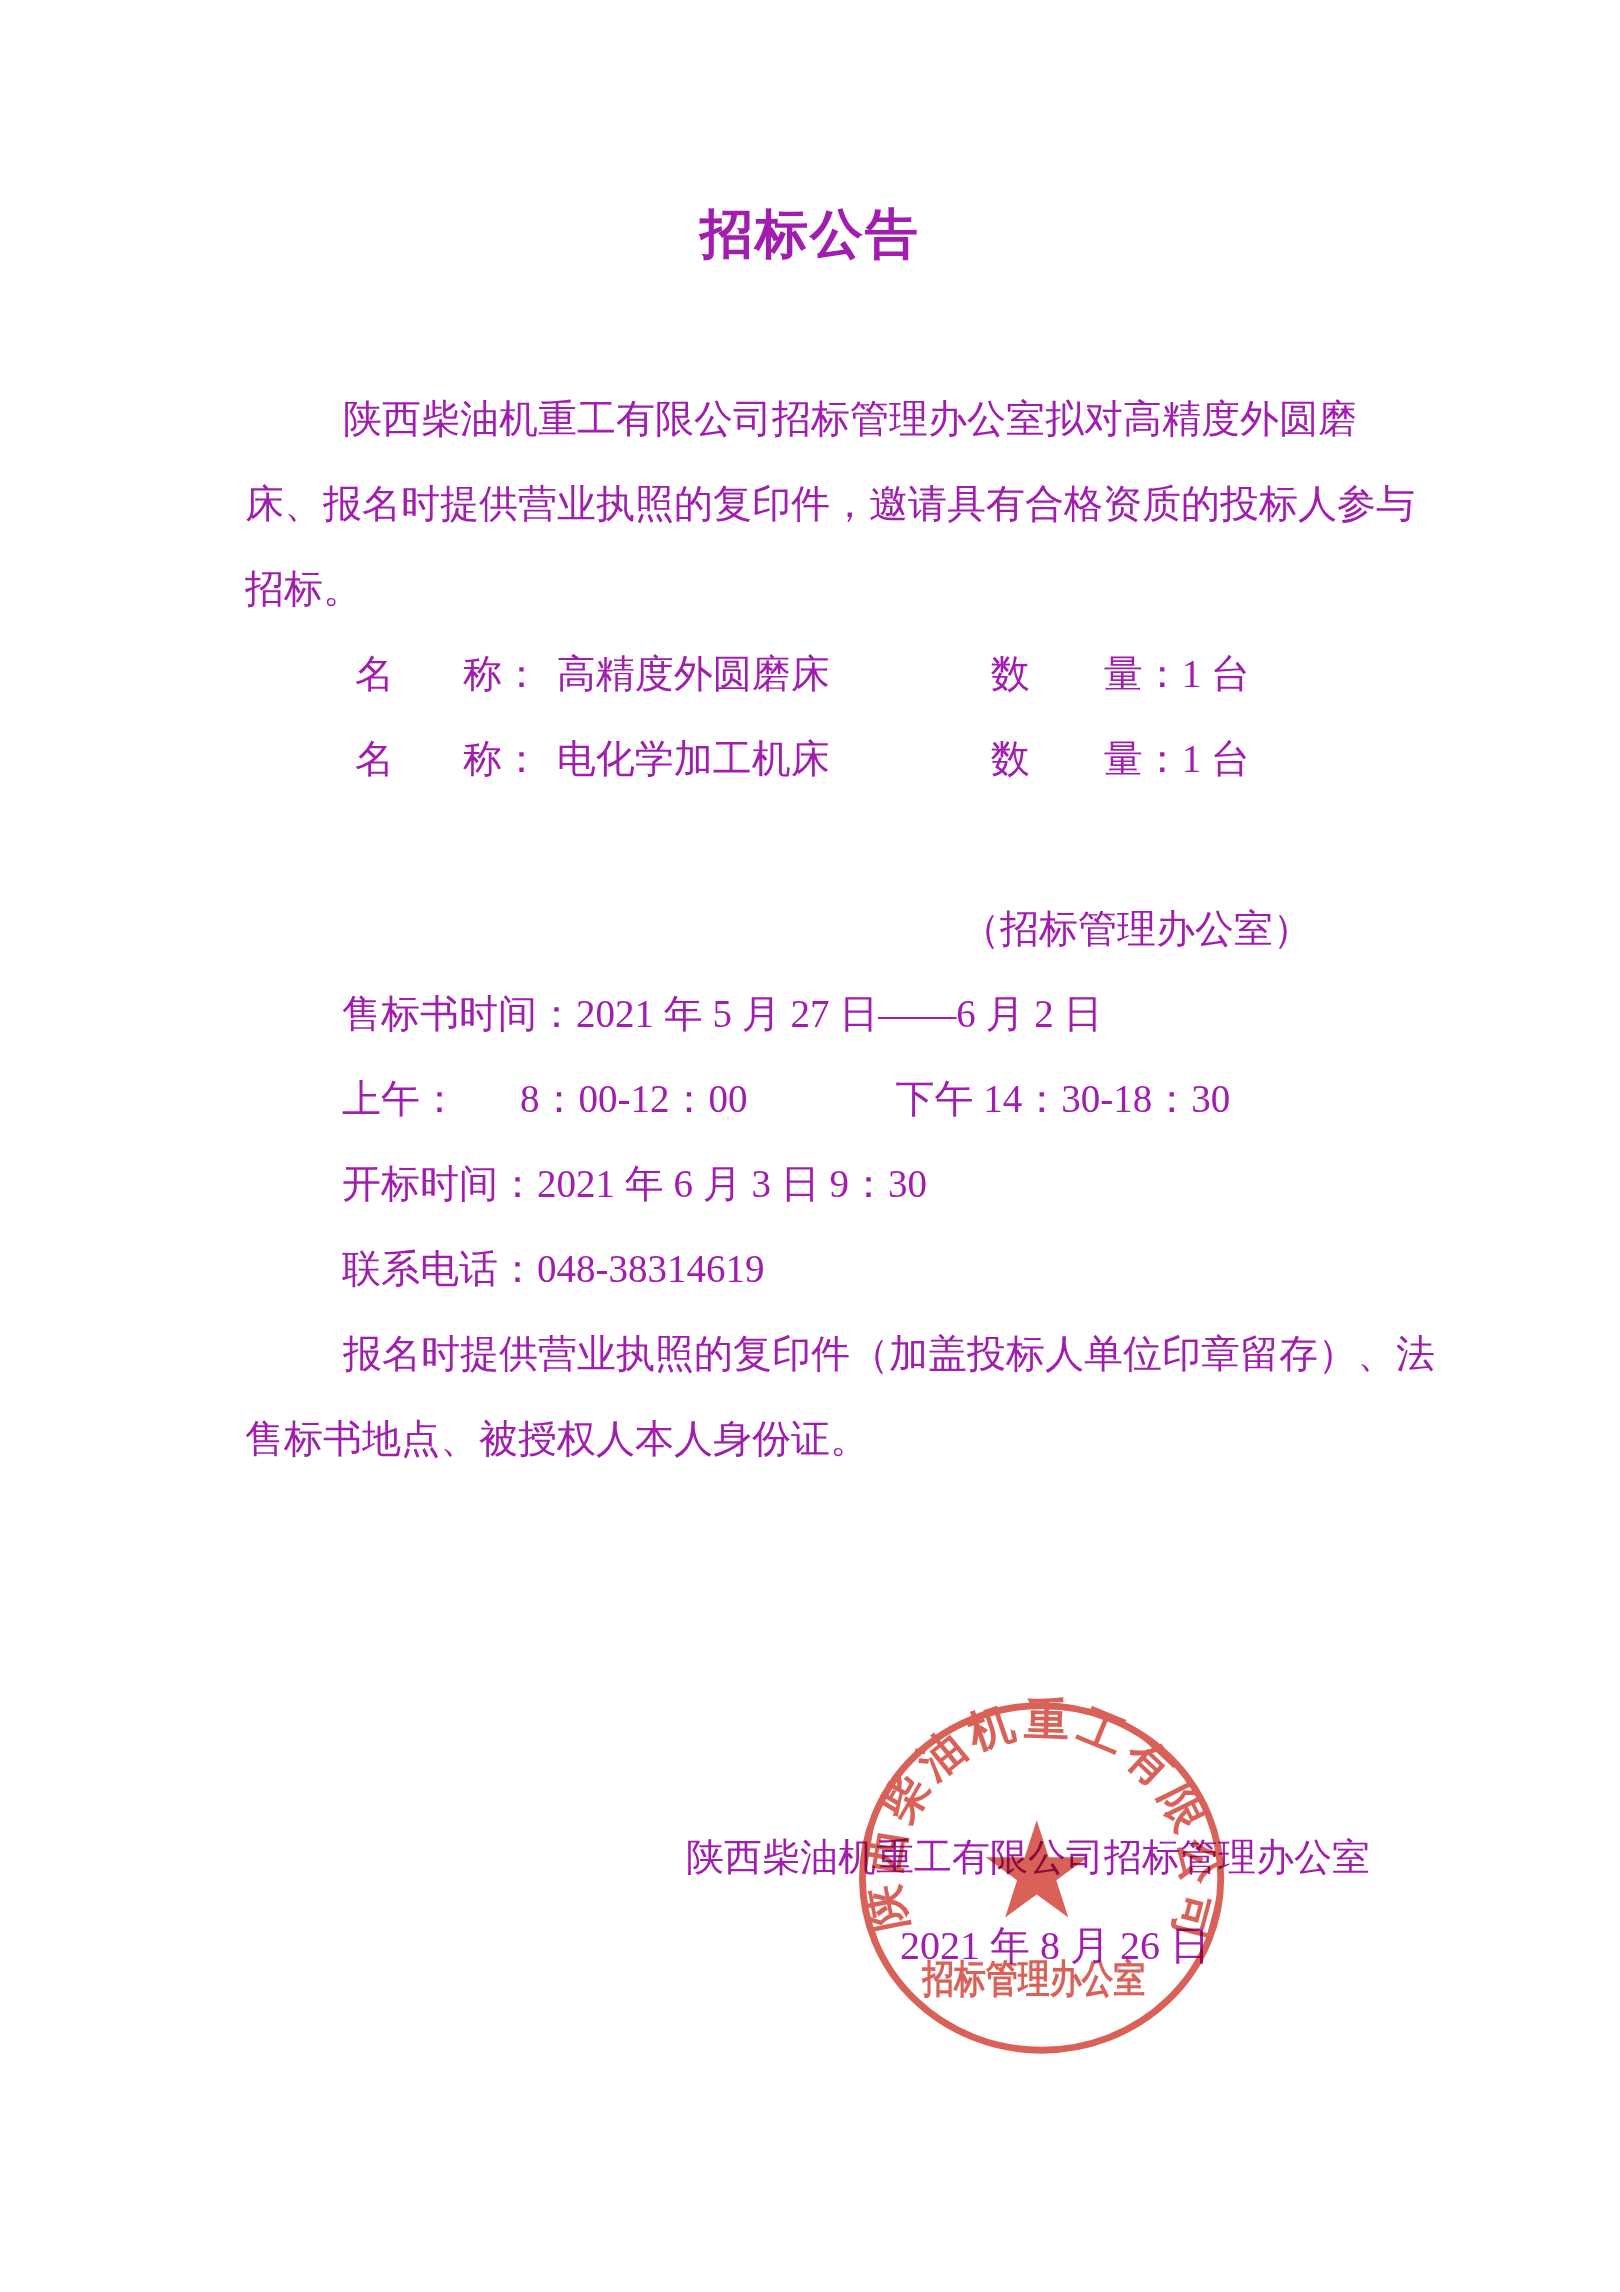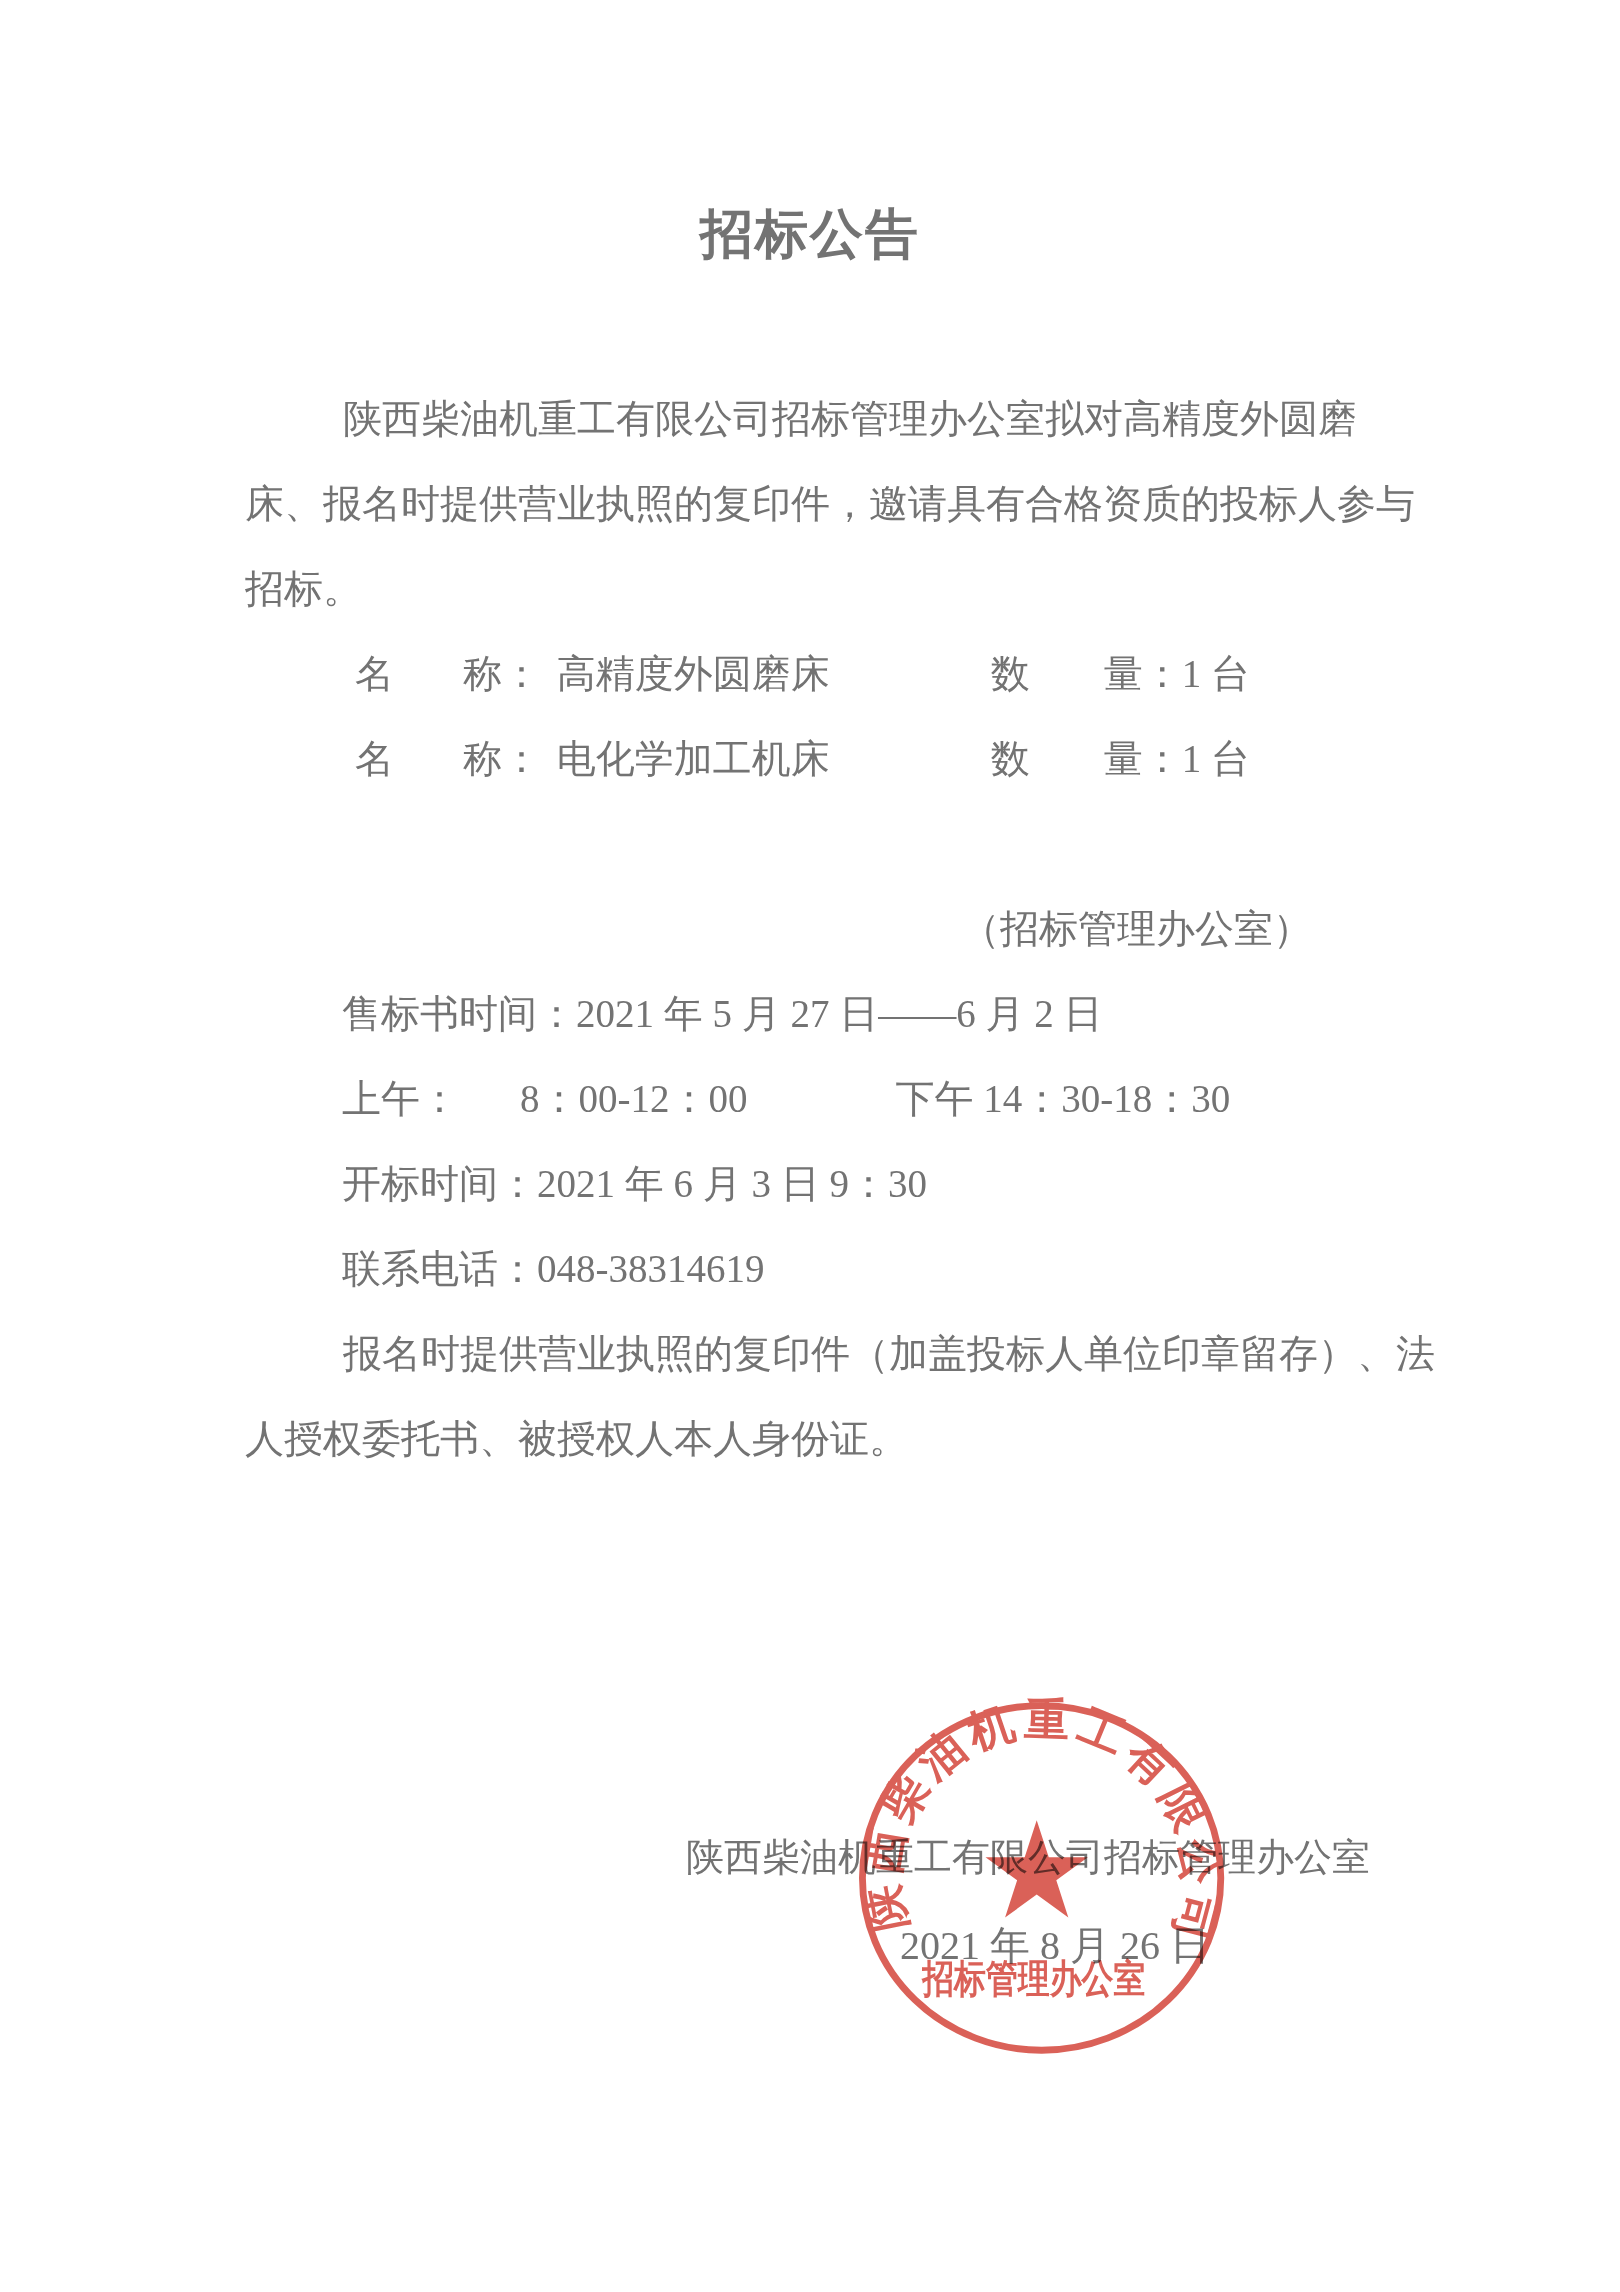--- a/index.html
+++ b/index.html
@@ -2,21 +2,21 @@
 <html><head>
 <meta charset="utf-8">
 <style>
   html,body{margin:0;padding:0;background:#888;}
   .page{
     position:relative;
     width:1620px;height:2293px;
     margin:0 auto;
     background:#ffffff;
     font-family:"Liberation Serif","DejaVu Serif",serif;
-    color:#737373;
+    color:#a21caf;
     overflow:hidden;
   }
   .doc-title{
     position:absolute;top:200px;left:0;width:100%;
     text-align:center;
     font-size:53px;font-weight:bold;letter-spacing:2px;
     line-height:69px;
   }
   .content{
     position:absolute;left:245px;top:376px;width:1174px;
@@ -84,21 +84,21 @@
     <div class="line lbl-line">售标书时间：2021 年 5 月 27 日——6 月 2 日</div>
 
     <div class="line lbl-line">
       <span>上午：</span><span class="sp sp-h1"></span><span>8：00-12：00</span><span class="sp sp-h2"></span><span>下午 14：30-18：30</span>
     </div>
 
     <div class="line lbl-line">开标时间：2021 年 6 月 3 日 9：30</div>
     <div class="line lbl-line">联系电话：048-38314619</div>
 
     <div class="line indent">报名时提供营业执照的复印件（加盖投标人单位印章留存）、法</div>
-    <div class="line">人授权委托书、被授权人本人身份证。</div>
+    <div class="line">售标书地点、被授权人本人身份证。</div>
 
   </div>
 
   <div class="footer-sign">陕西柴油机重工有限公司招标管理办公室</div>
   <div class="footer-date">2021 年 8 月 26 日</div>
 
   <svg class="stamp" viewBox="0 0 430 450" xmlns="http://www.w3.org/2000/svg">
     <ellipse cx="210" cy="206" rx="183" ry="176" fill="none" stroke="#d4453a" stroke-width="7"></ellipse>
     <path id="ringPath" d="M 72.8 255.9 A 146 146 0 1 1 347.2 255.9" fill="none"></path>
     <text font-size="46" font-weight="bold">

